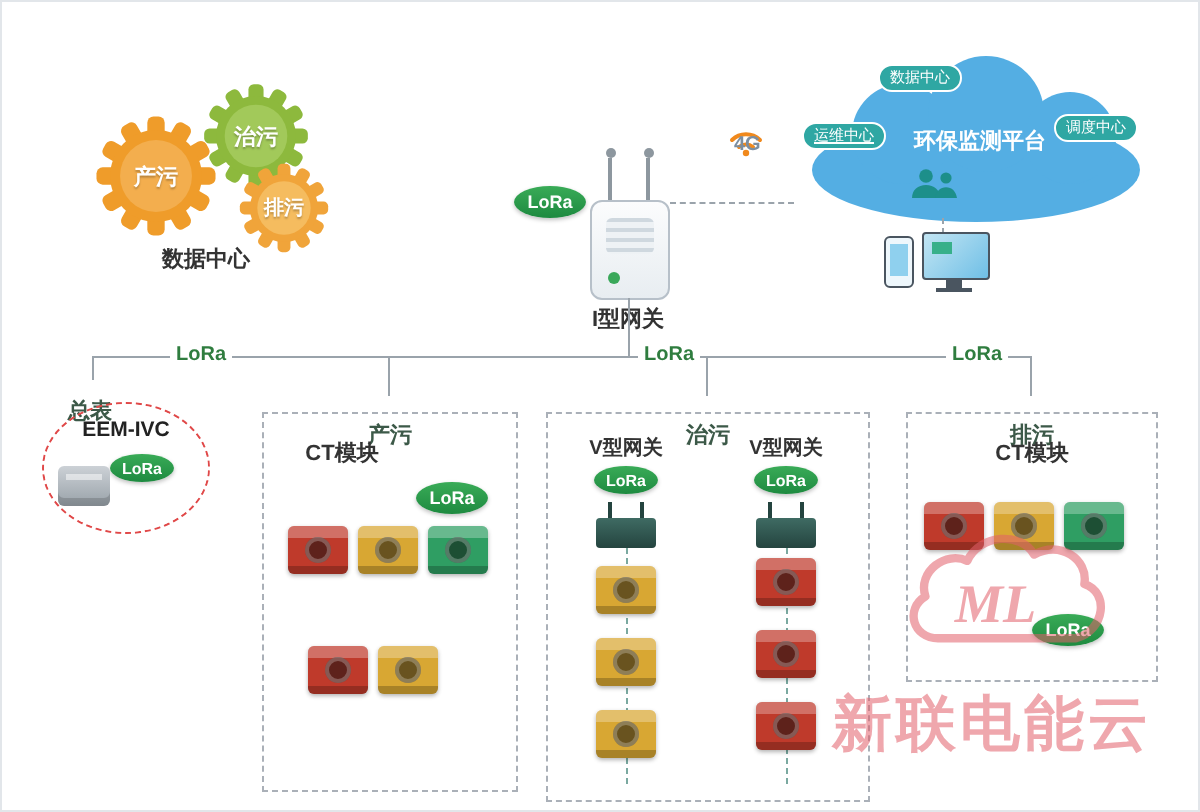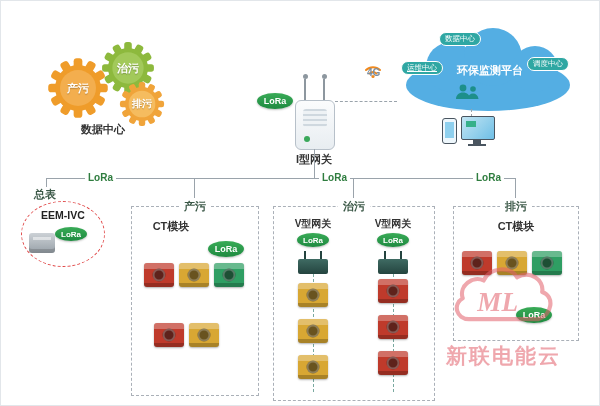--- a/index.html
+++ b/index.html
@@ -24,21 +24,21 @@
   
   .lora-badge{position:absolute;display:flex;align-items:center;justify-content:center;
               width:36px;height:16px;border-radius:50%;color:#fff;font-size:9px;font-weight:bold;
               background:linear-gradient(#39ab57,#1e8a40);box-shadow:0 1px 2px rgba(0,0,0,.25);}
   .lora-badge.sm{width:32px;height:14px;font-size:8px;}
 
   
   .bus-lora{position:absolute;background:#fff;padding:0 3px;font-size:10px;font-weight:bold;color:#2f7d3f;line-height:12px;}
 
   
-  .sec-label{position:absolute;background:#fff;padding:0 5px;font-size:11px;font-weight:700;color:#3c5948;line-height:14px;}
+  .sec-label{position:absolute;background:#fff;padding:0 5px;font-size:11px;font-weight:700;color:#3c5948;line-height:14px;margin-top:12px;}
   .dev-label{position:absolute;font-size:11px;font-weight:600;color:#333;text-align:center;}
   .small-label{position:absolute;font-size:10px;font-weight:700;color:#333;text-align:center;}
 
   
   .zone{position:absolute;border:1.5px dashed #aab0b8;background:transparent;}
 
   
   .gw-device{position:absolute;width:38px;height:48px;background:linear-gradient(#fbfcfd,#e8edf1);
              border:1px solid #b7c0c9;border-radius:6px;}
   .gw-device::before{content:"";position:absolute;left:7px;right:7px;top:8px;height:18px;border-radius:3px;
@@ -78,21 +78,21 @@
   .phone{position:absolute;width:13px;height:24px;border:1.5px solid #4a5560;border-radius:3px;background:#eef7fc;}
   .phone::after{content:"";position:absolute;left:2px;right:2px;top:3px;bottom:5px;background:#8fd0ee;}
   .monitor{position:absolute;width:32px;height:22px;border:1.5px solid #4a5560;border-radius:2px;
            background:linear-gradient(135deg,#c2e5f3,#6fbfe6);}
   .monitor::before{content:"";position:absolute;left:4px;top:4px;width:10px;height:6px;background:#37b08a;}
   .monitor::after{content:"";position:absolute;left:11px;bottom:-6px;width:8px;height:5px;background:#4a5560;}
   .monitor-base{position:absolute;width:18px;height:2px;background:#4a5560;}
 
   
   .watermark{position:absolute;opacity:.55;z-index:6;pointer-events:none;}
-  .wm-text{position:absolute;color:#e2606b;font-size:21px;font-weight:bold;letter-spacing:2px;text-align:center;white-space:nowrap;}
+  .wm-text{position:absolute;color:#e2606b;font-size:30px;font-weight:bold;letter-spacing:2px;text-align:left;white-space:nowrap;}
 </style>
 </head>
 <body>
 
 <div class="stage">
 
   <div class="gear" style="left:100px;top:40px;width:54px;height:54px;">
     <svg viewBox="0 0 100 100" width="100%" height="100%">
       <g fill="#8db93d">
         <rect x="43" y="2" width="14" height="96" rx="5"></rect>

